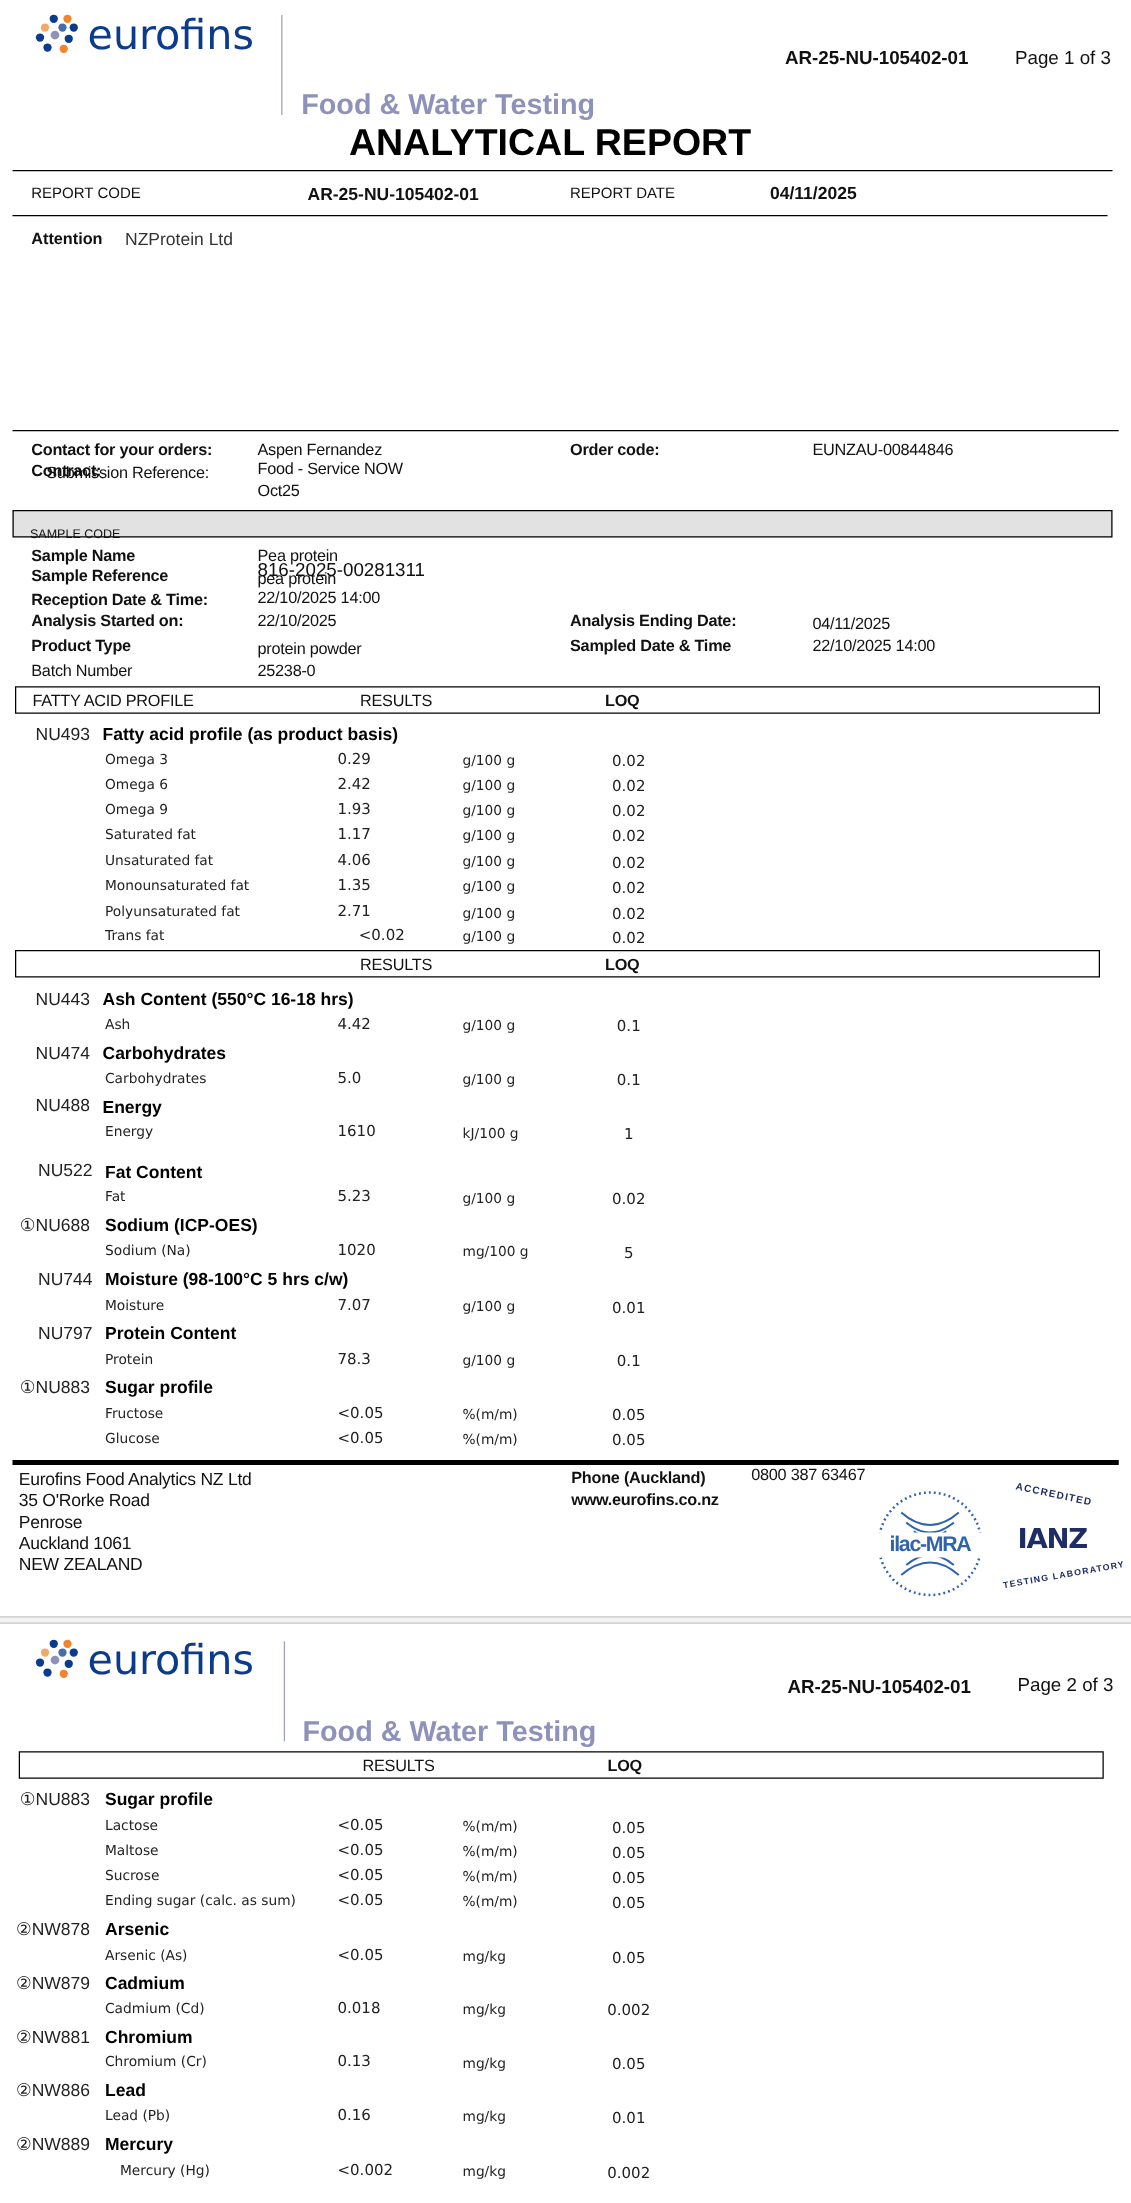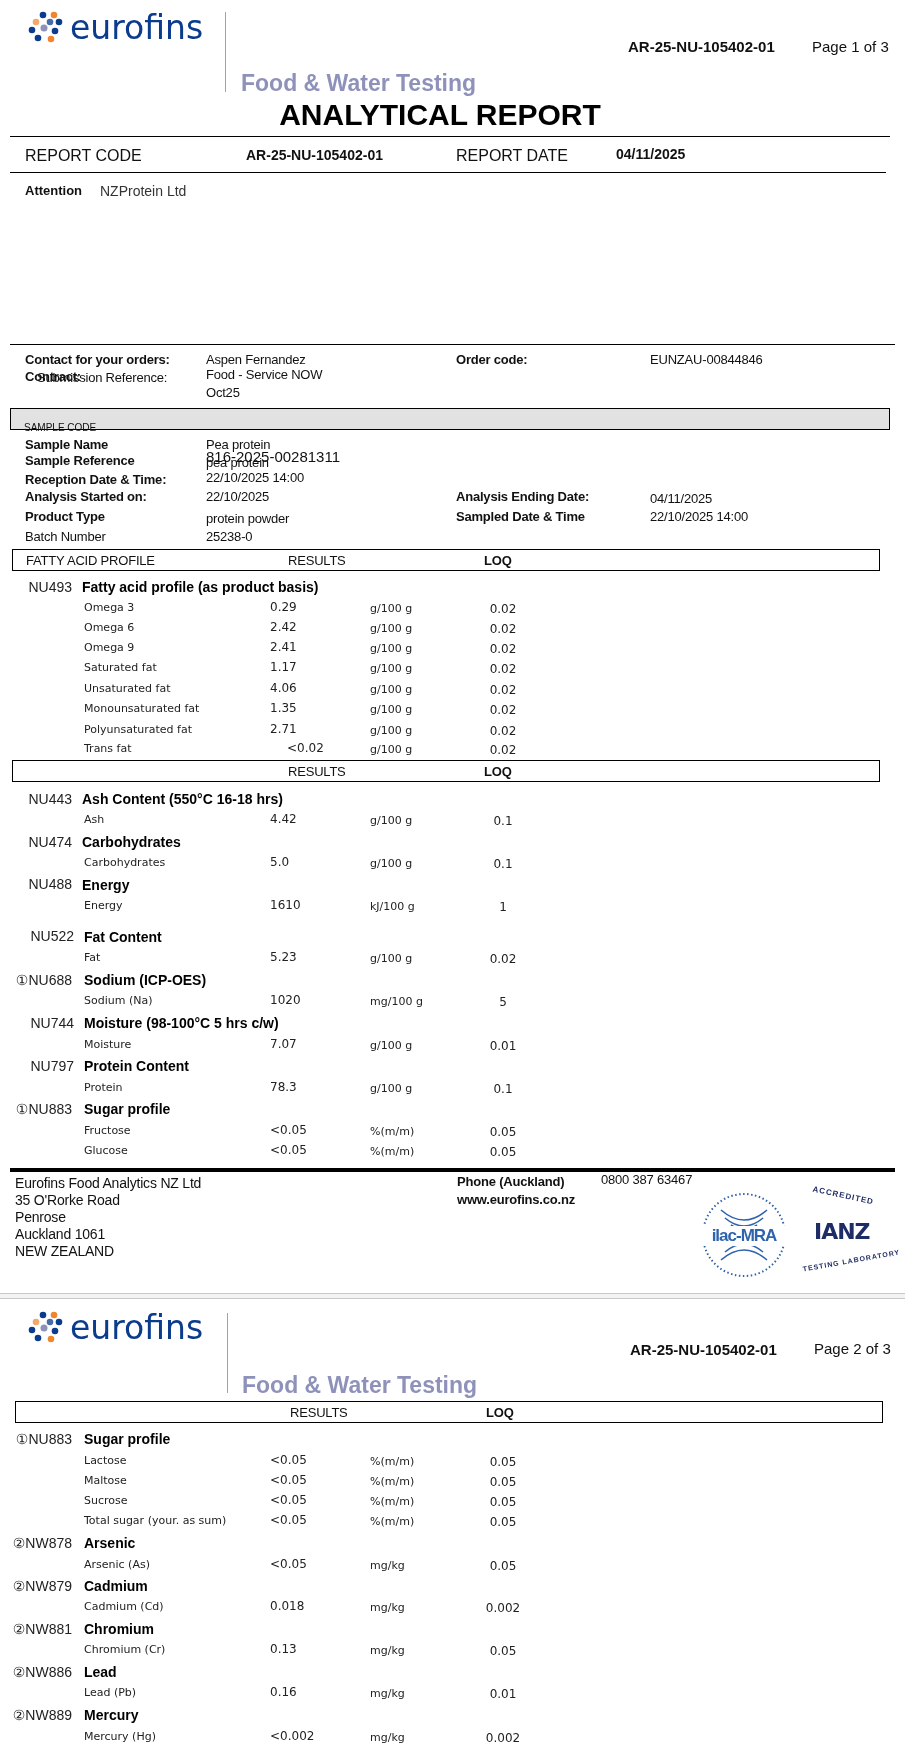--- a/index.html
+++ b/index.html
@@ -12,21 +12,21 @@
   .logo svg { display: block; }
   .logo-word { font-family: "DejaVu Sans", sans-serif; font-size: 33px; color: #0b3b8c; letter-spacing: 0px; margin-left: 6px; line-height: 1; }
   .vdivider { position: absolute; width: 1px; background: #9aa0be; }
   .fwt { position: absolute; font-size: 23px; font-weight: bold; color: #8e92ba; white-space: nowrap; }
   .hdr-code { position: absolute; font-size: 15px; font-weight: bold; color: #111; white-space: nowrap; }
   .hdr-page { position: absolute; font-size: 15px; color: #111; white-space: nowrap; }
 
   .title { position: absolute; left: 0; width: 880px; text-align: center; font-size: 30px; font-weight: bold; color: #000; letter-spacing: 0px; }
   .hline { position: absolute; background: #000; height: 1px; }
 
-  .lbl { font-size: 16px; color: #111; }
+  .lbl { font-size: 12px; color: #111; }
   .b { font-weight: bold; }
   .narrow { font-family: "Liberation Sans", sans-serif; font-size: 13px; letter-spacing: -0.2px; }
 
   .sample-box { position: absolute; left: 10px; width: 880px; height: 22px; background: #e2e2e2; border: 1px solid #000; box-sizing: border-box; }
   .sec-box { position: absolute; left: 12px; width: 868px; height: 22px; border: 1px solid #000; box-sizing: border-box; background: #fff; }
 
   .code { position: absolute; font-size: 14px; color: #222; text-align: right; width: 64px; white-space: nowrap; }
   .test-title { position: absolute; left: 82px; font-size: 14px; font-weight: bold; color: #000; white-space: nowrap; }
   .pname { position: absolute; left: 84px; font-family: "DejaVu Sans", sans-serif; font-size: 11px; color: #222; white-space: nowrap; }
   .pval { position: absolute; left: 270px; font-family: "DejaVu Sans", sans-serif; font-size: 12px; color: #222; white-space: nowrap; }
@@ -124,21 +124,21 @@
       <span class="ploq" style="top:602px;">0.02</span>
     </div>
     <div>
       <span class="pname" style="top:621px;">Omega 6</span>
       <span class="pval" style="top:620px;">2.42</span>
       <span class="punit" style="top:622px;">g/100 g</span>
       <span class="ploq" style="top:622px;">0.02</span>
     </div>
     <div>
       <span class="pname" style="top:641px;">Omega 9</span>
-      <span class="pval" style="top:640px;">2.41</span>
+      <span class="pval" style="top:640px;">1.93</span>
       <span class="punit" style="top:642px;">g/100 g</span>
       <span class="ploq" style="top:642px;">0.02</span>
     </div>
     <div>
       <span class="pname" style="top:661px;">Saturated fat</span>
       <span class="pval" style="top:660px;">1.17</span>
       <span class="punit" style="top:662px;">g/100 g</span>
       <span class="ploq" style="top:662px;">0.02</span>
     </div>
     <div>
@@ -318,21 +318,21 @@
       <span class="punit" style="top:1475px;">%(m/m)</span>
       <span class="ploq" style="top:1475px;">0.05</span>
     </div>
     <div>
       <span class="pname" style="top:1494px;">Sucrose</span>
       <span class="pval" style="top:1493px;">&lt;0.05</span>
       <span class="punit" style="top:1495px;">%(m/m)</span>
       <span class="ploq" style="top:1495px;">0.05</span>
     </div>
     <div>
-      <span class="pname" style="top:1514px;">Total sugar (your. as sum)</span>
+      <span class="pname" style="top:1514px;">Ending sugar (calc. as sum)</span>
       <span class="pval" style="top:1513px;">&lt;0.05</span>
       <span class="punit" style="top:1515px;">%(m/m)</span>
       <span class="ploq" style="top:1515px;">0.05</span>
     </div>
   </div>
 
   <div>
     <div class="code" style="left:0px; width:72px; top:1535px;"><span>②</span><span>NW878</span></div>
     <div class="test-title" style="left:84px; top:1535px;">Arsenic</div>
     <span class="pname" style="top:1558px;">Arsenic (As)</span>
@@ -360,18 +360,18 @@
     <div class="code" style="left:0px; width:72px; top:1664px;"><span>②</span><span>NW886</span></div>
     <div class="test-title" style="left:84px; top:1664px;">Lead</div>
     <span class="pname" style="top:1686px;">Lead (Pb)</span>
     <span class="pval" style="top:1685px;">0.16</span>
     <span class="punit" style="top:1687px;">mg/kg</span>
     <span class="ploq" style="top:1687px;">0.01</span>
   </div>
   <div>
     <div class="code" style="left:0px; width:72px; top:1707px;"><span>②</span><span>NW889</span></div>
     <div class="test-title" style="left:84px; top:1707px;">Mercury</div>
-    <span class="pname" style="top:1730px;">Mercury (Hg)</span>
+    <span class="pname" style="top:1730px;margin-left:12px;">Mercury (Hg)</span>
     <span class="pval" style="top:1729px;">&lt;0.002</span>
     <span class="punit" style="top:1731px;">mg/kg</span>
     <span class="ploq" style="top:1731px;">0.002</span>
   </div>
 </div>
 
 </body></html>

